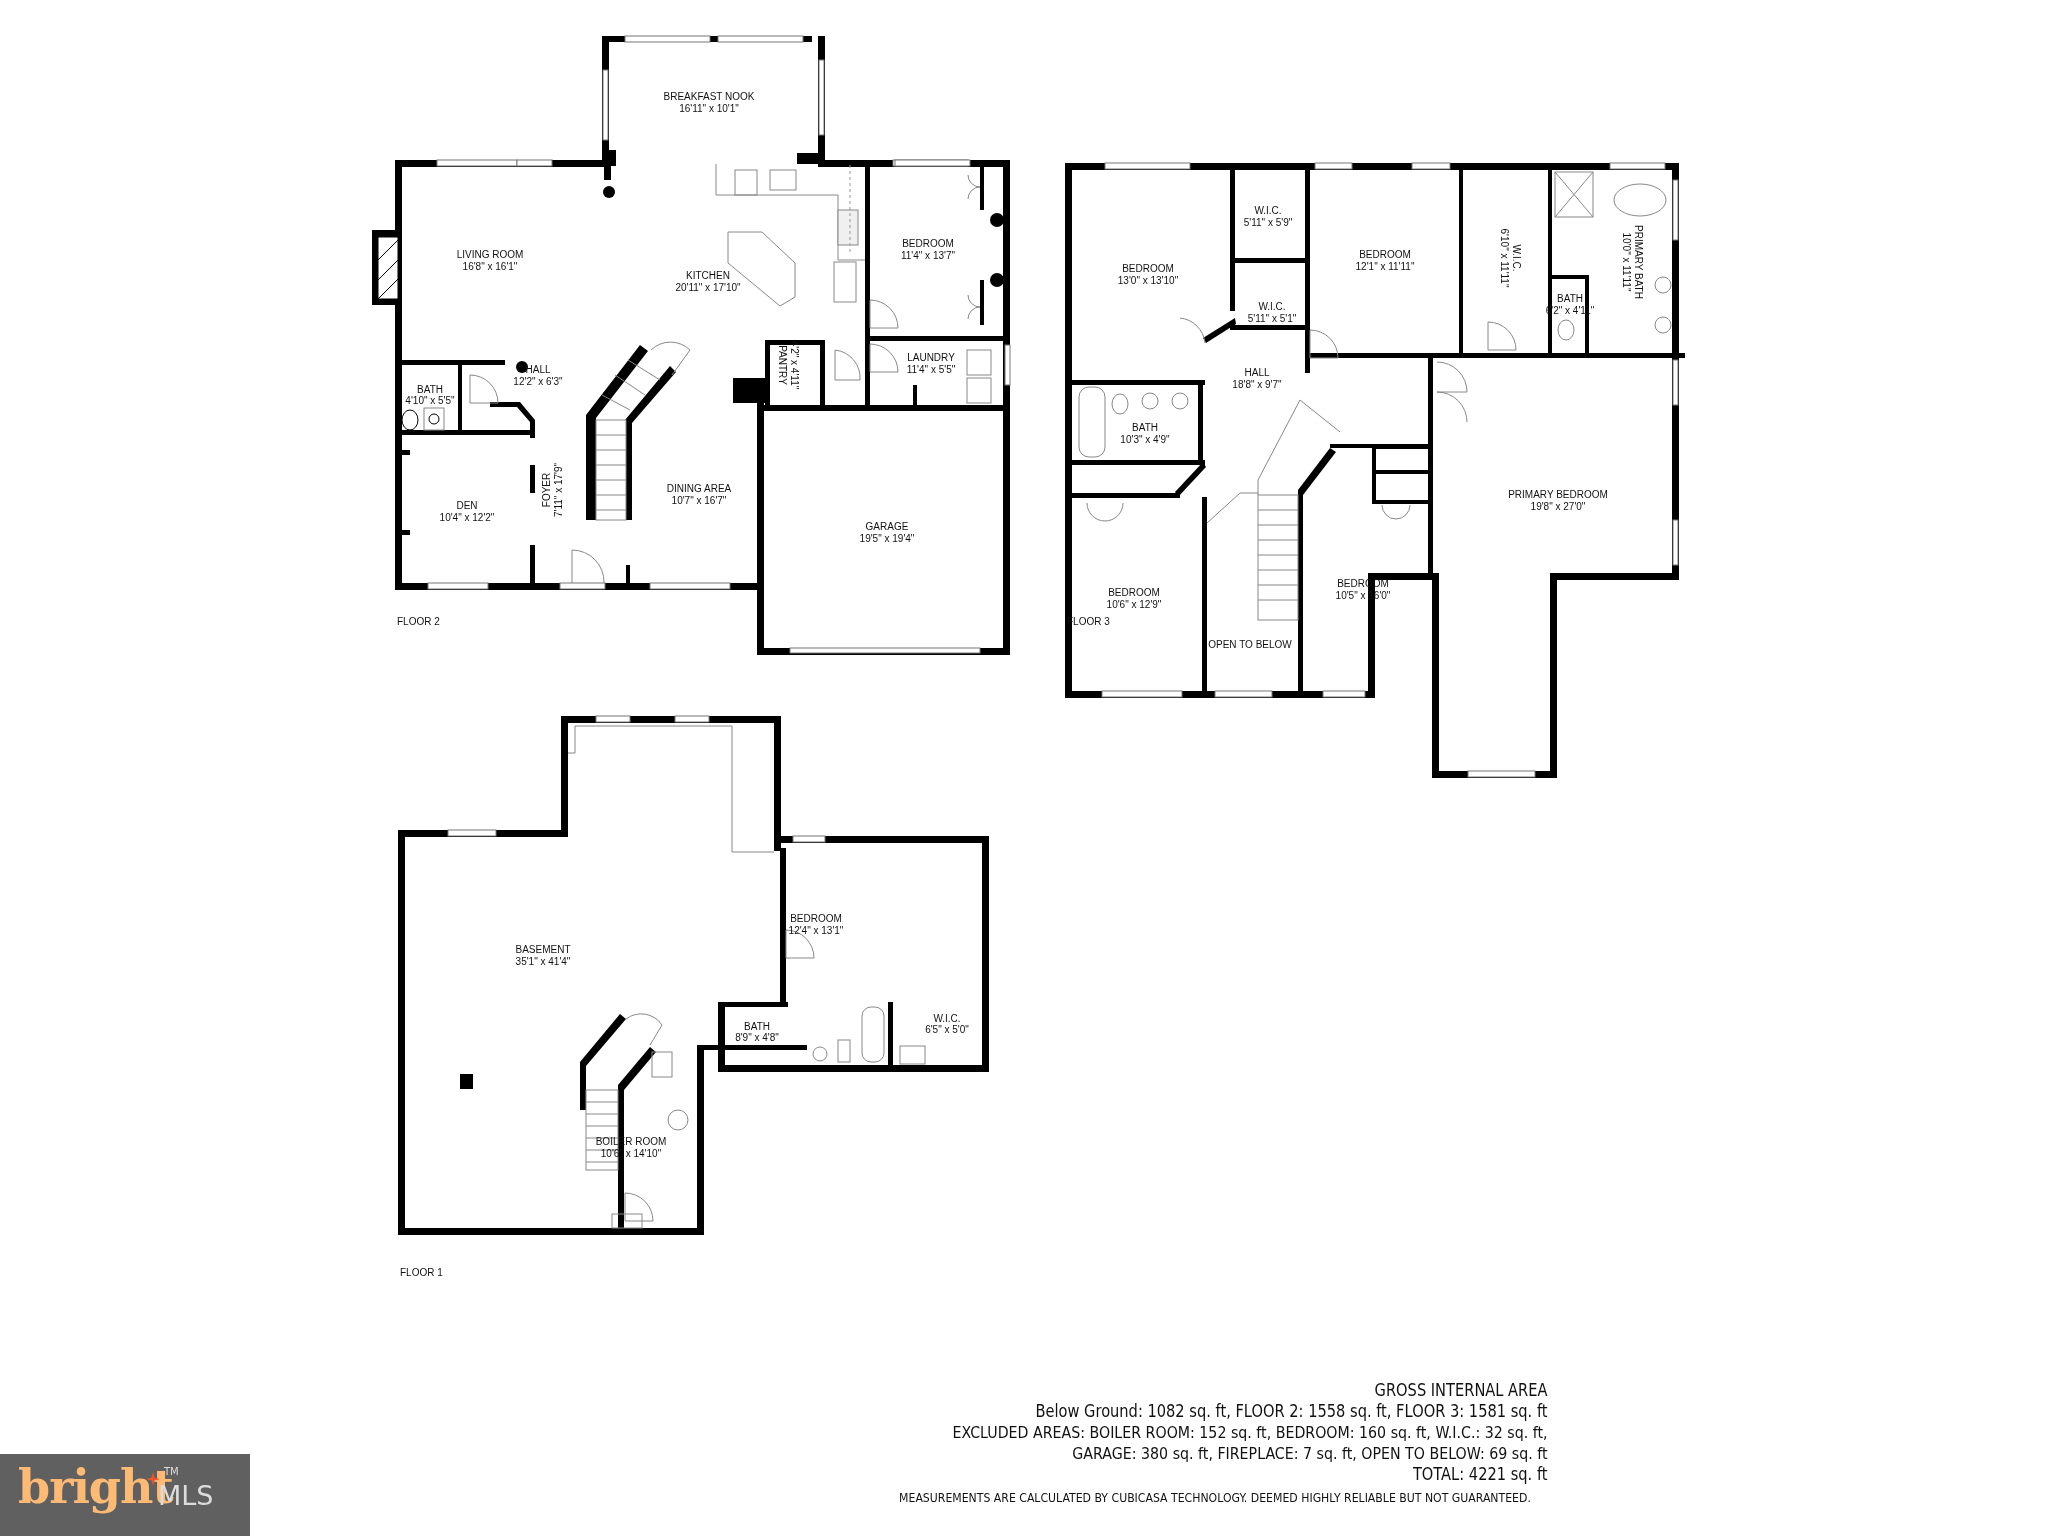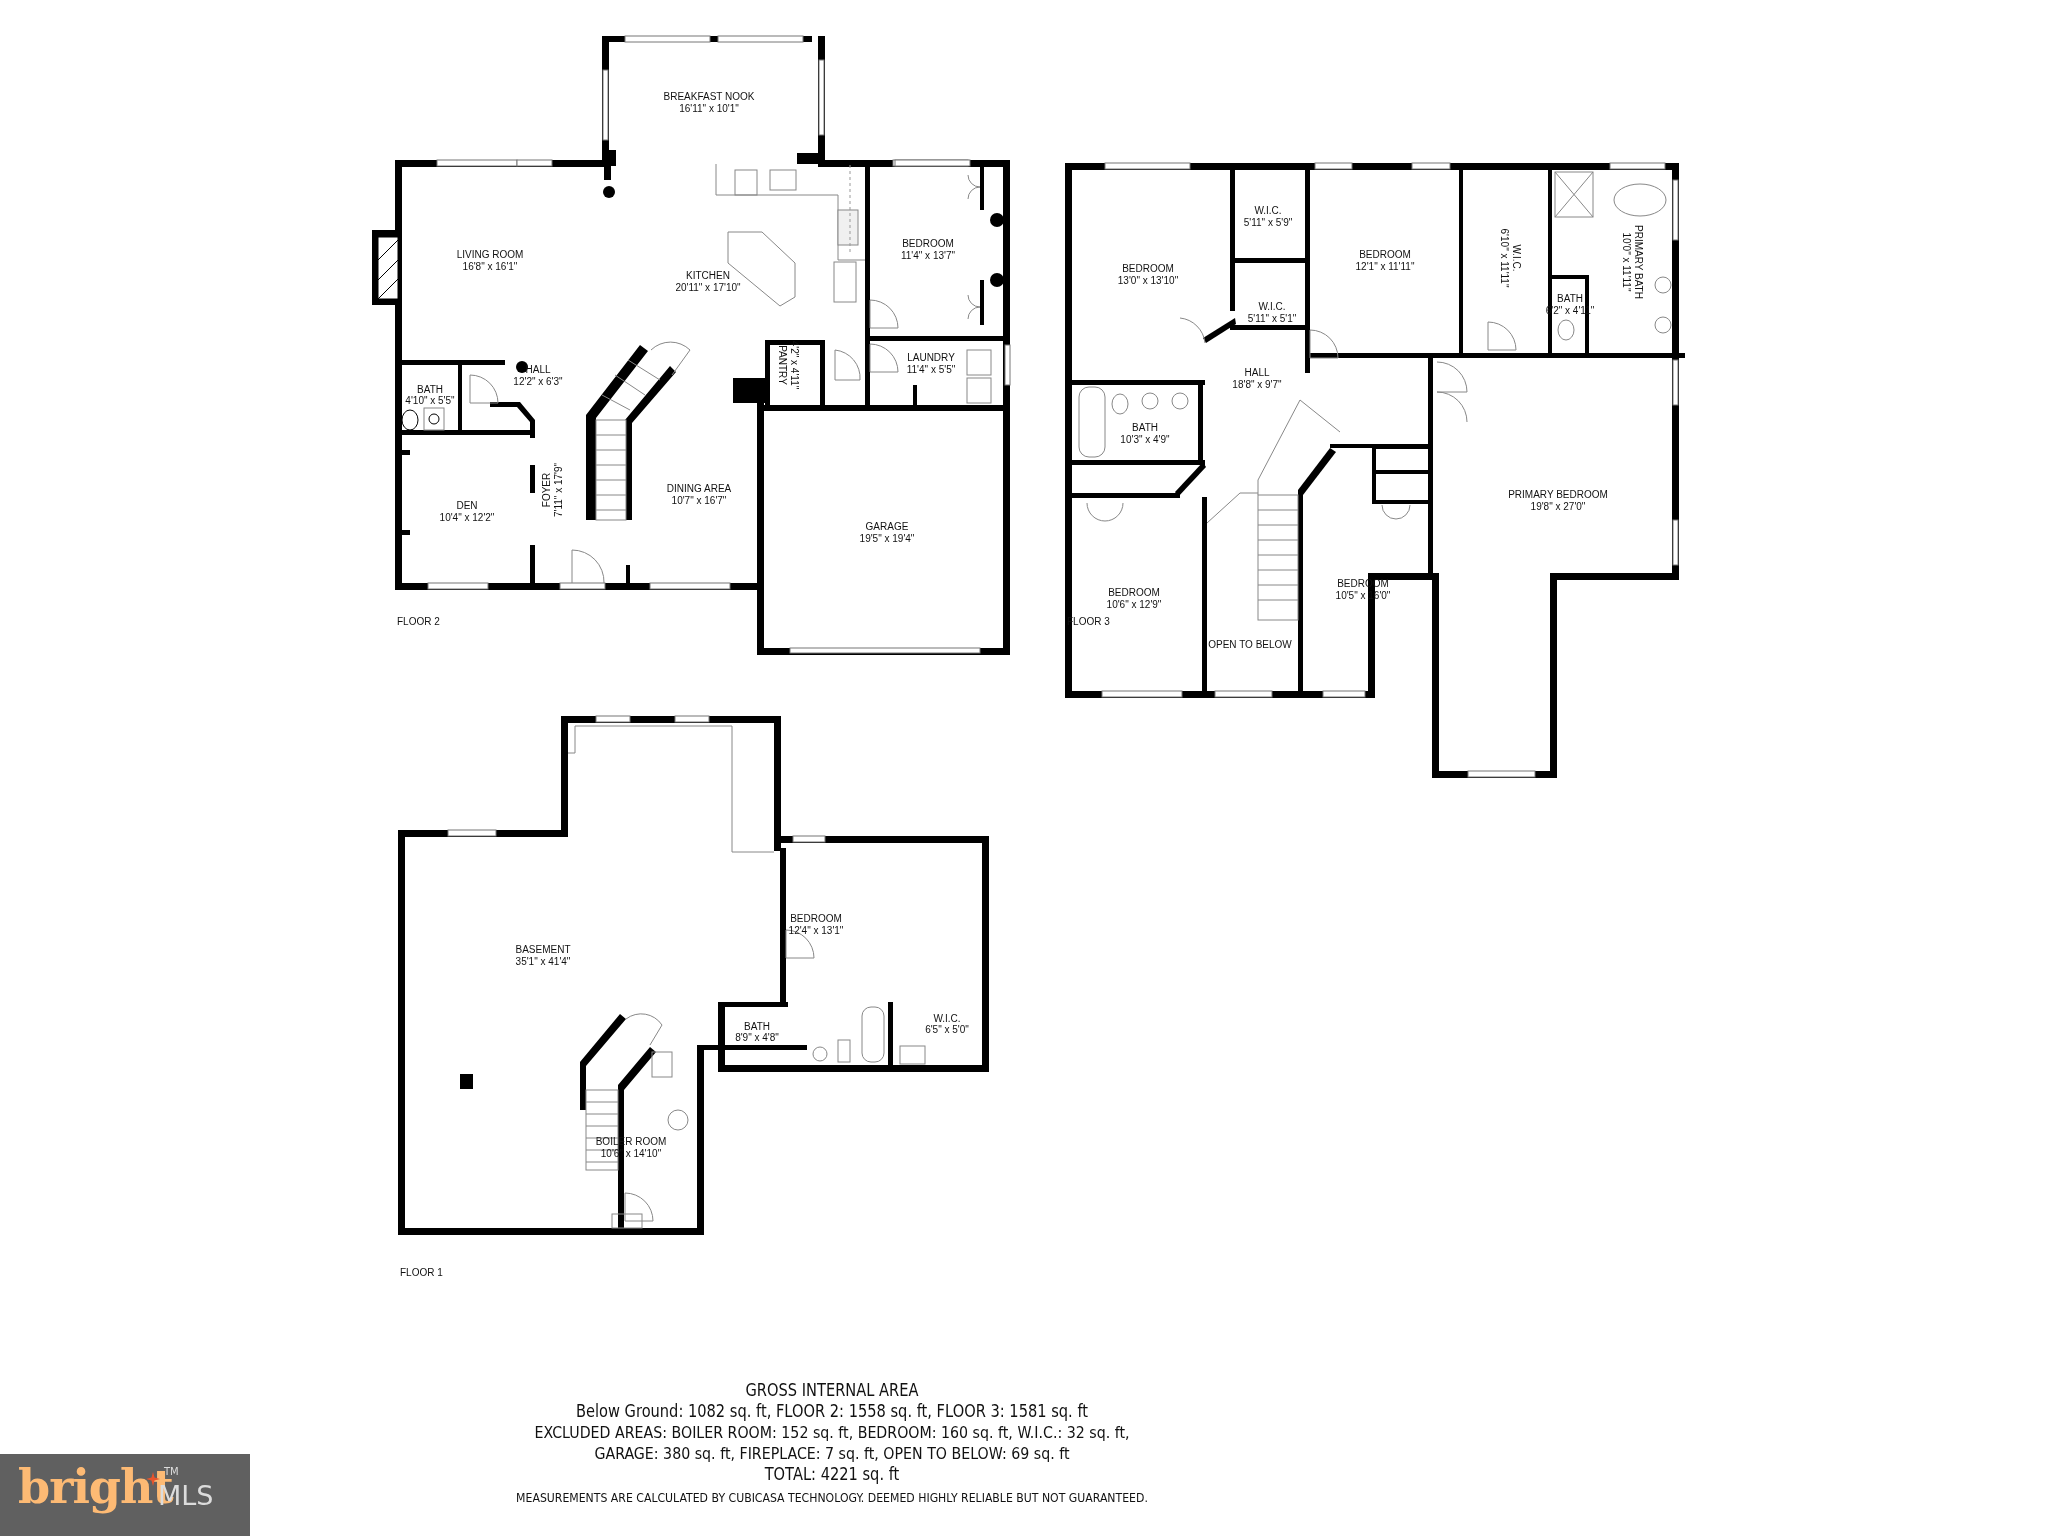--- a/index.html
+++ b/index.html
@@ -4,21 +4,21 @@
 <style>
   html,body{margin:0;padding:0;background:#ffffff;}
   body{width:2048px;height:1536px;position:relative;overflow:hidden;font-family:"DejaVu Sans",sans-serif;}
   #plan{position:absolute;left:0;top:0;width:2048px;height:1536px;}
   .wall{fill:#000;}
   .thin{fill:none;stroke:#000;stroke-width:1;}
   .lightl{fill:none;stroke:#888;stroke-width:1;}
   .win{fill:#fff;stroke:#777;stroke-width:1;}
   .rl{font-family:"Liberation Sans",sans-serif;font-size:10px;fill:#111;text-anchor:middle;}
   .fl{font-family:"Liberation Sans",sans-serif;font-size:10px;fill:#111;}
-  #footer{position:absolute;left:0;top:1380px;width:1664px;text-align:center;font-family:"DejaVu Sans",sans-serif;color:#111;}
+  #footer{position:absolute;left:0;top:1380px;width:1664px;text-align:right;font-family:"DejaVu Sans",sans-serif;color:#111;}
   #footer .l1{font-size:17px;line-height:21px;transform:scaleX(0.86);}
   #footer .l2{font-size:16.5px;line-height:21px;transform:scaleX(0.86);}
   #footer .disc{font-size:13px;line-height:22px;margin-top:2px;transform:scaleX(0.84);}
   #logo{position:absolute;left:0;top:1454px;width:250px;height:82px;background:#606060;}
   #logo .b{position:absolute;left:18px;top:6px;font-family:"DejaVu Serif",serif;font-weight:bold;font-size:46px;color:#fdba74;letter-spacing:-1px;}
   #logo .m{position:absolute;left:158px;top:26px;font-family:"DejaVu Sans",sans-serif;font-size:27px;color:#dcdcdc;}
   #logo .tm{position:absolute;left:164px;top:12px;font-family:"DejaVu Sans",sans-serif;font-size:10px;color:#dcdcdc;}
   #logo .star{position:absolute;left:146px;top:18px;width:14px;height:14px;}
 </style>
 </head>

